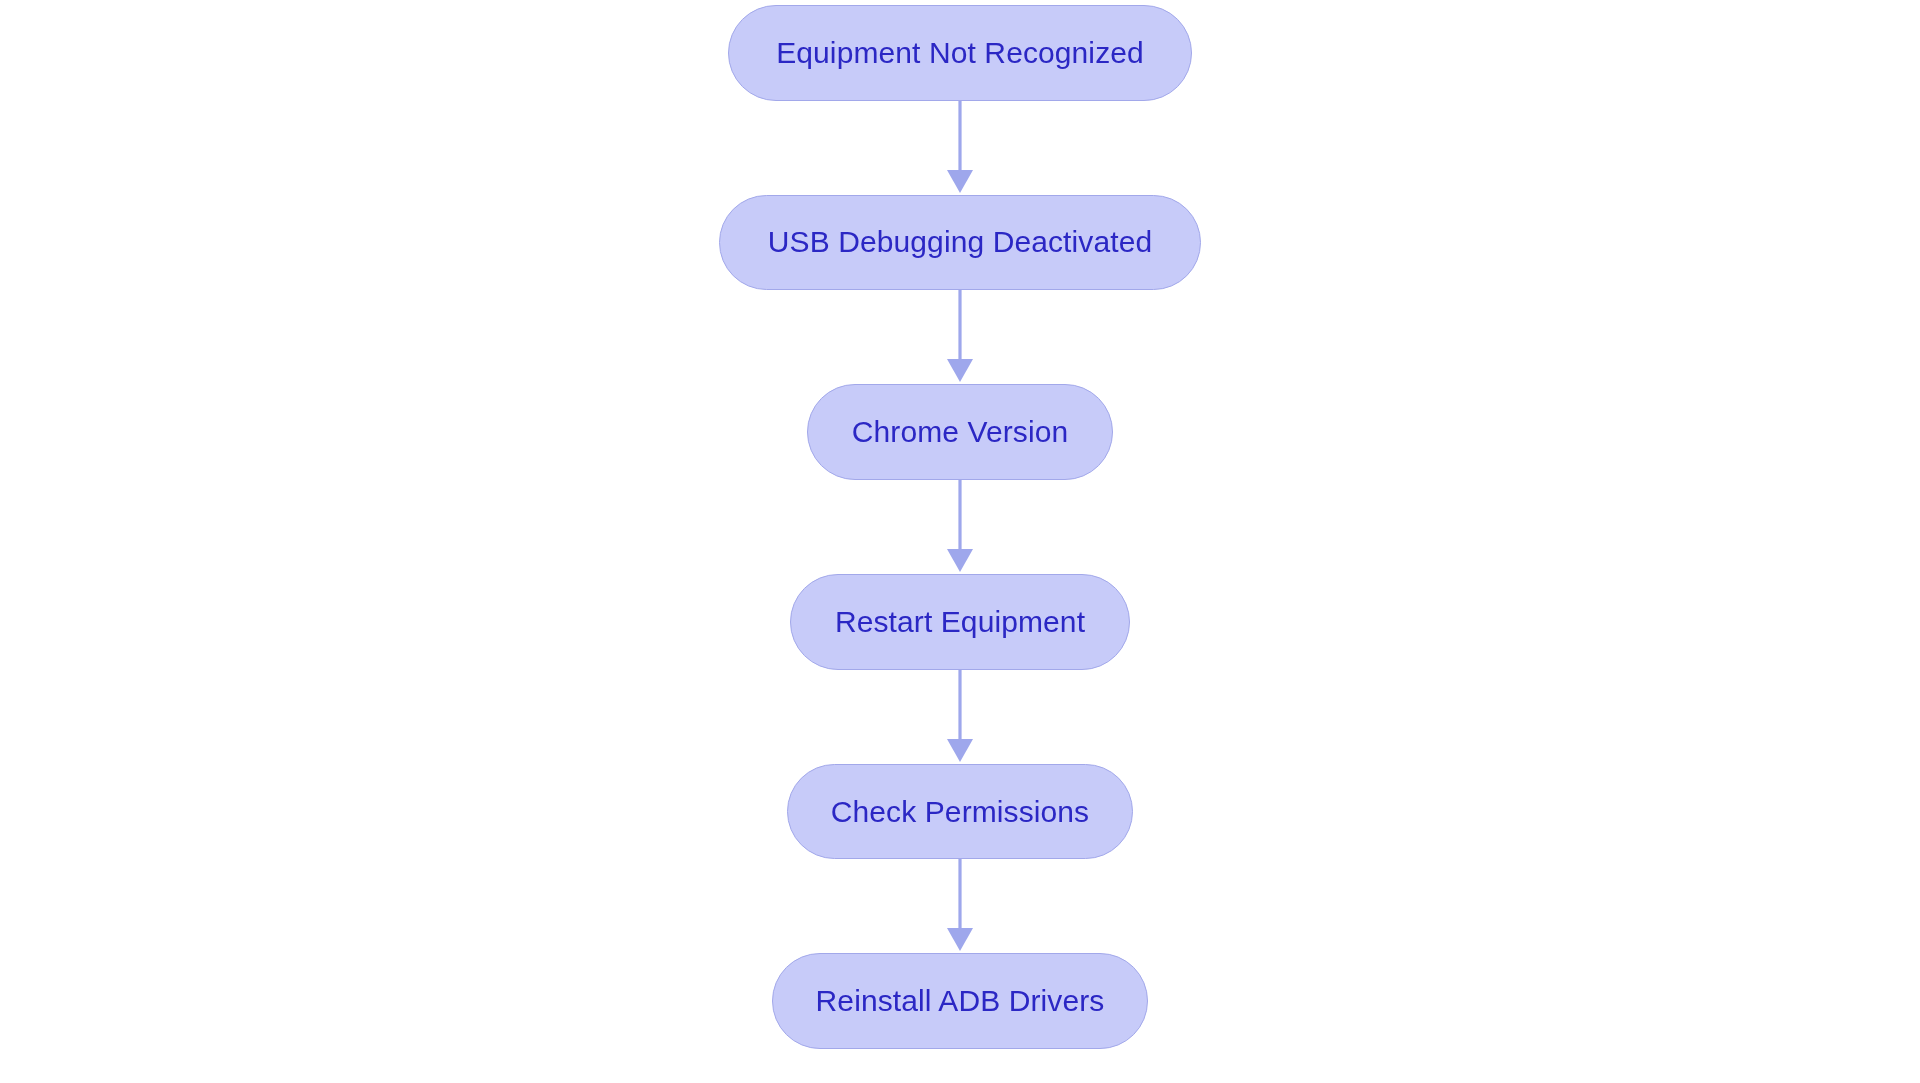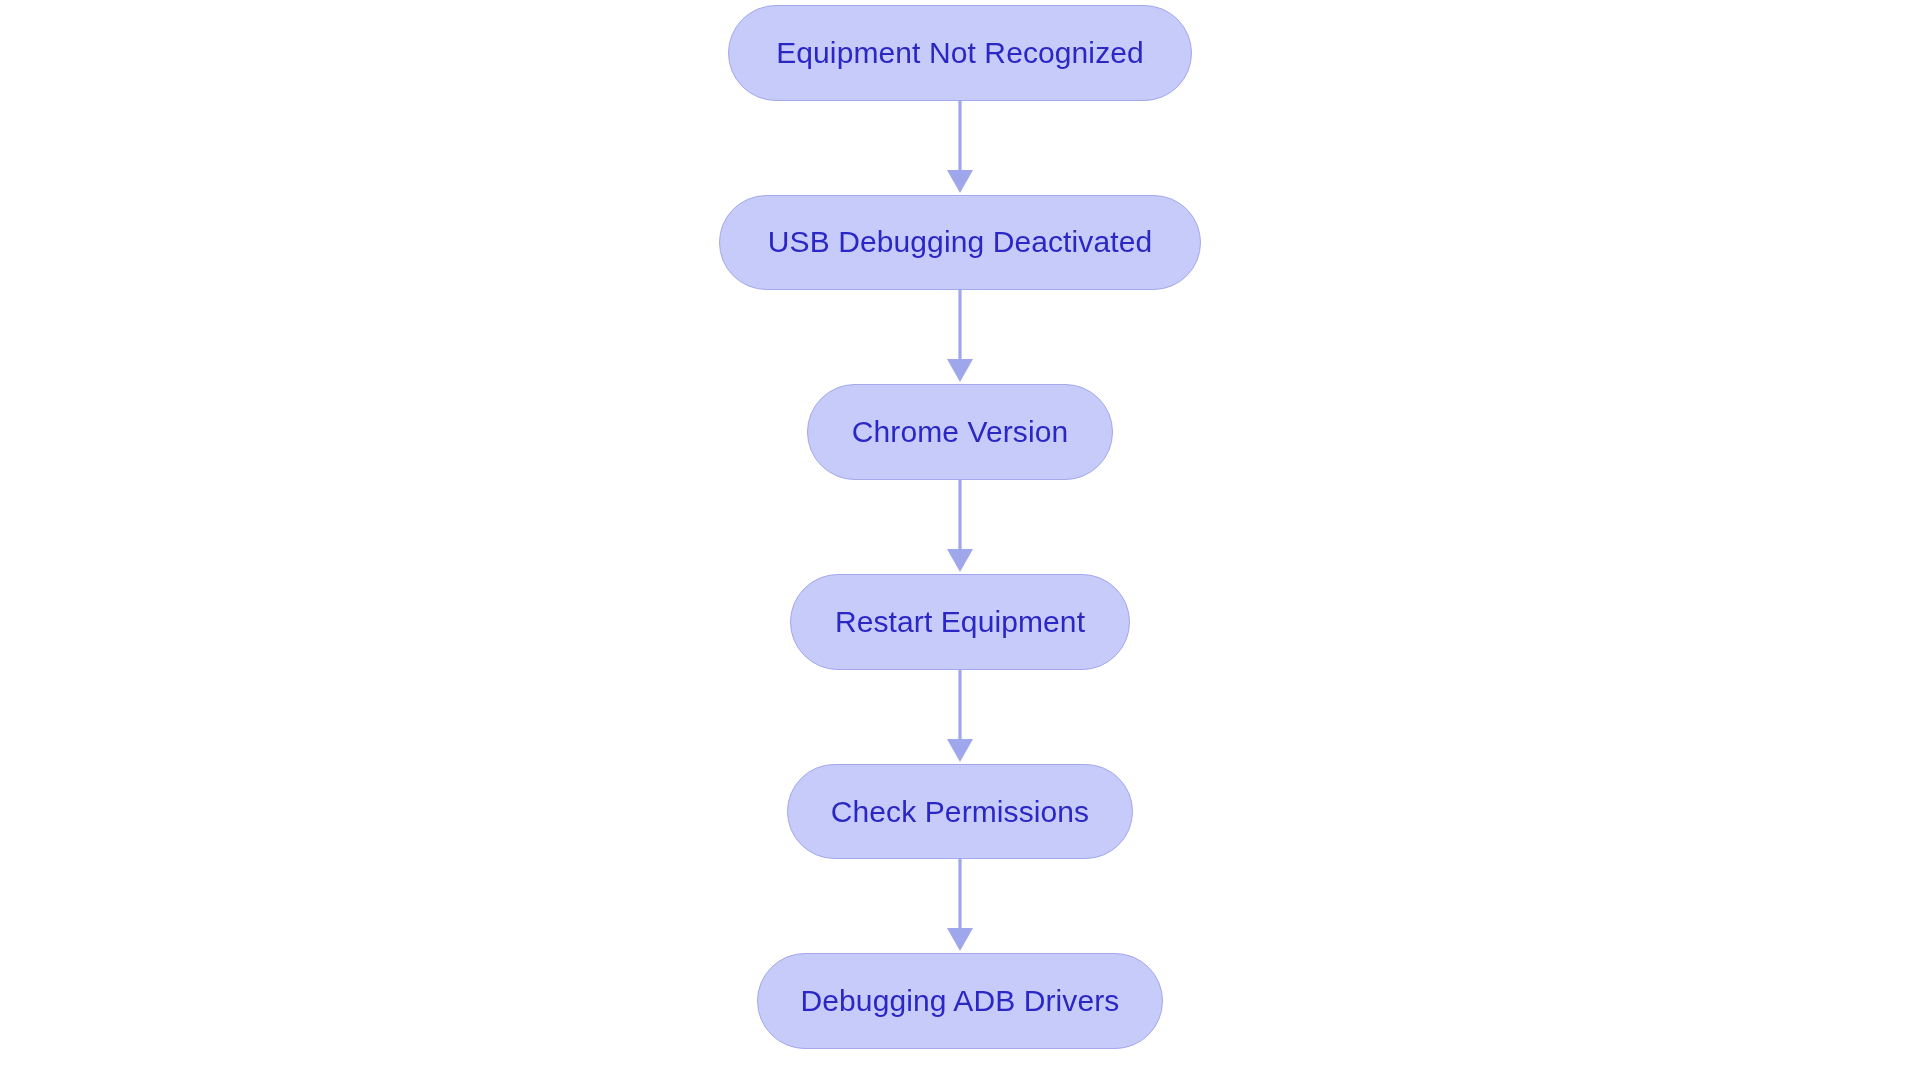--- a/index.html
+++ b/index.html
@@ -130,17 +130,17 @@
     <div class="flow-node" data-idx="4">
       <span class="flow-node-label">Check Permissions</span>
     </div>
 
     <svg class="flow-connector" viewBox="0 0 30 94">
       <line class="connector-line" x1="15" y1="0" x2="15" y2="70"></line>
       <polygon class="connector-head" points="2,69 28,69 15,92"></polygon>
     </svg>
 
     <div class="flow-node" data-idx="5">
-      <span class="flow-node-label">Debugging ADB Drivers</span>
+      <span class="flow-node-label">Reinstall ADB Drivers</span>
     </div>
 
   </div>
 </div>
 
 </body></html>

